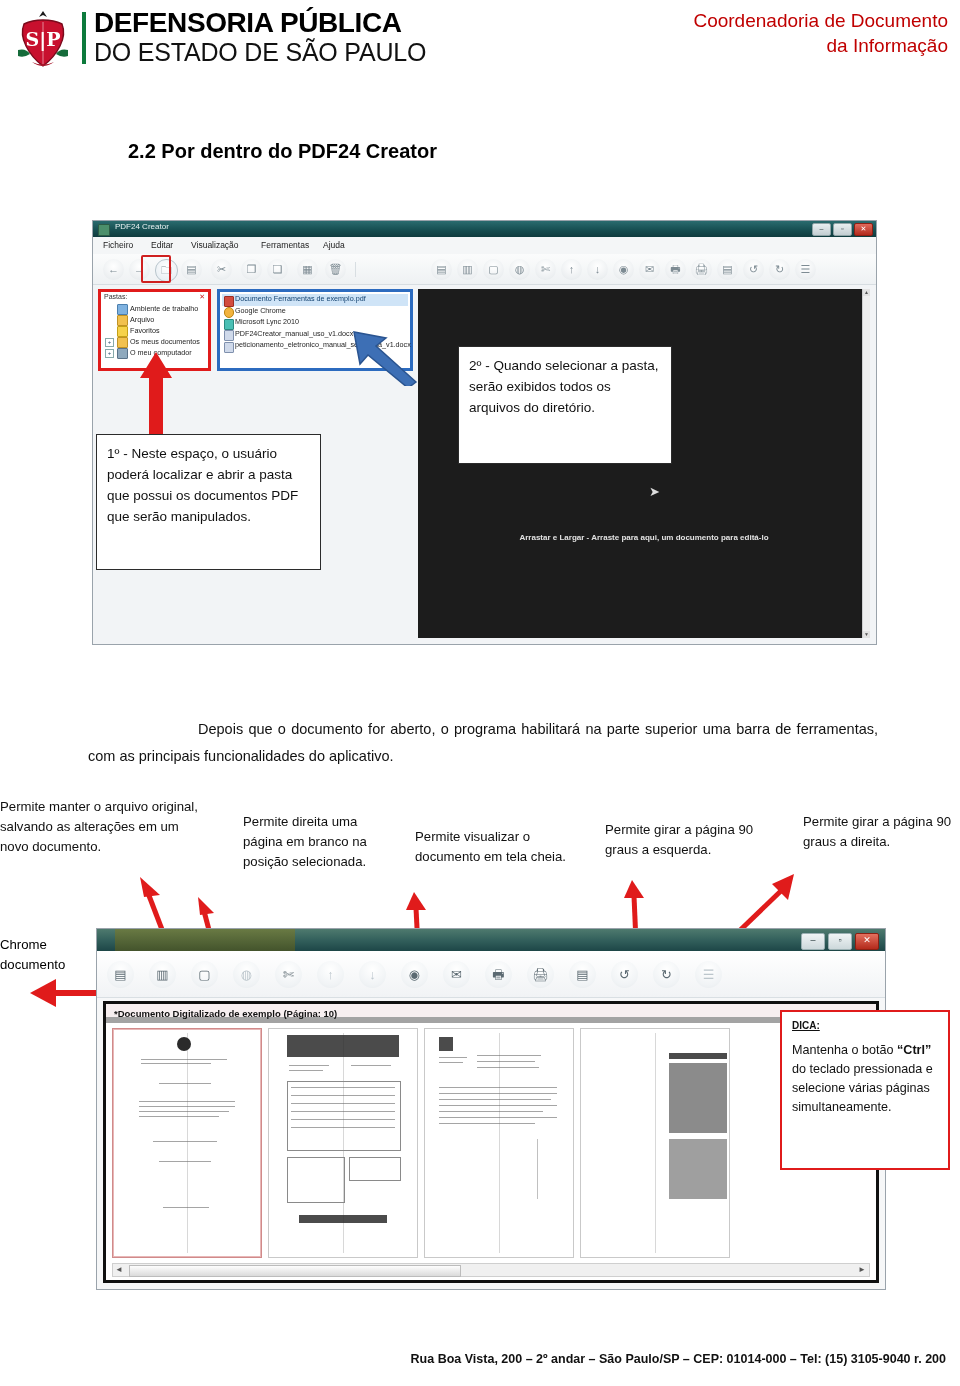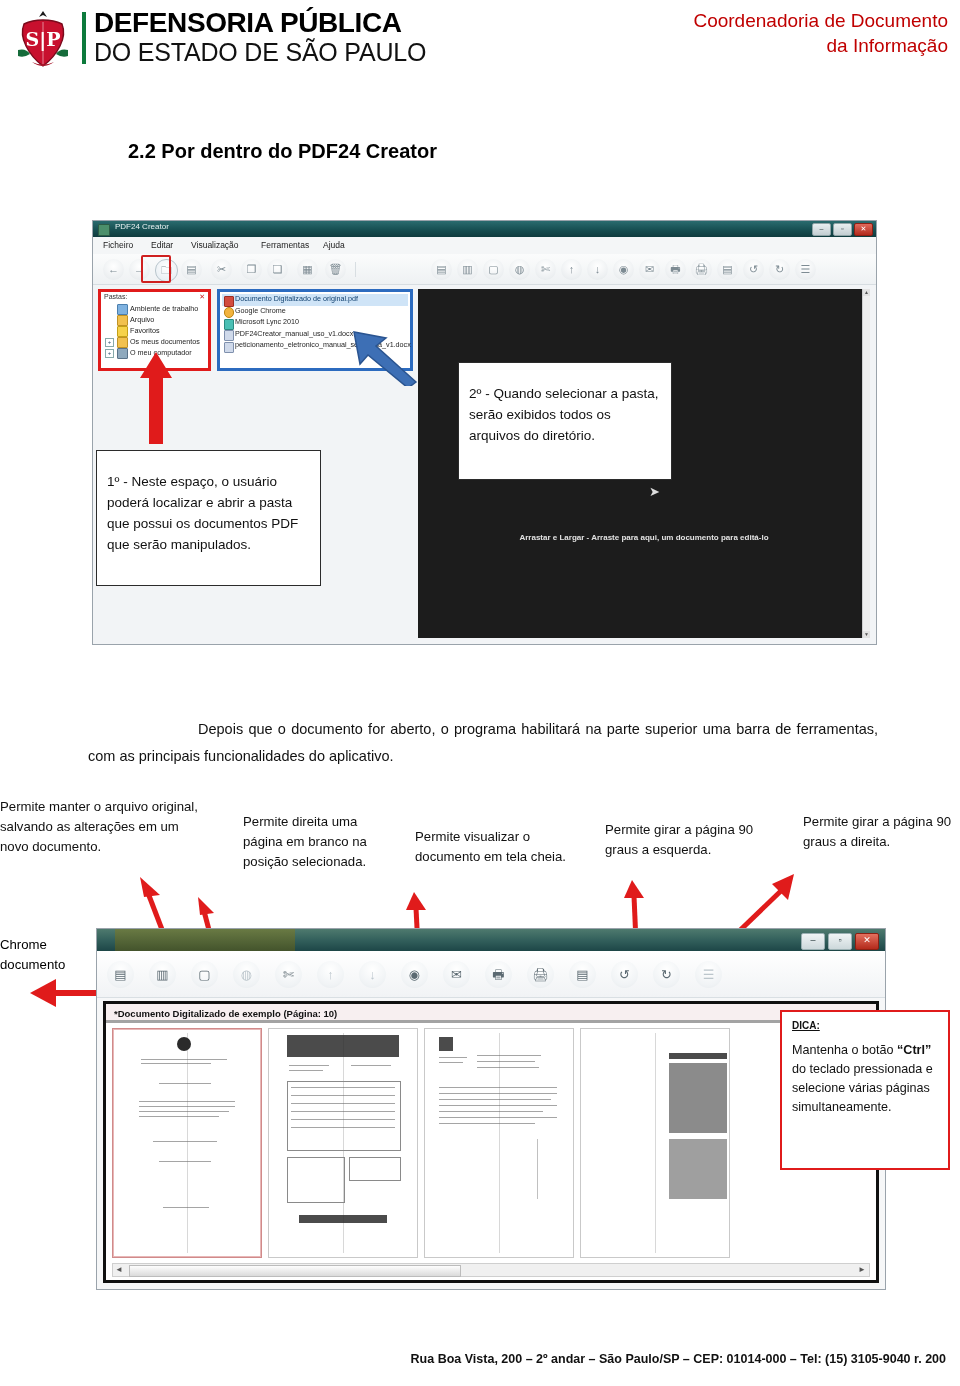--- a/index.html
+++ b/index.html
@@ -79,21 +79,21 @@
   .scrollv{position:absolute;right:0;top:0;width:7px;bottom:0;background:#efefef;
            border-left:1px solid #cfcfcf;}
   .scrollv .ar{position:absolute;left:0;width:7px;height:7px;font-size:5px;text-align:center;
                line-height:7px;color:#555;background:#e2e2e2;}
 
   .arrow-blue{position:absolute;left:340px;top:330px;width:80px;height:56px;}
   .arrow-red-up{position:absolute;left:138px;top:352px;width:36px;height:92px;}
 
   
   .callout{position:absolute;background:#fff;border:1px solid #2b2b2b;
-           font-size:13.5px;line-height:21px;color:#111;padding:20px 10px;box-sizing:border-box;margin-top:16px;}
+           font-size:13.5px;line-height:21px;color:#111;padding:8px 10px;box-sizing:border-box;}
   .co1{left:96px;top:434px;width:225px;height:136px;}
   .co2{left:458px;top:346px;width:214px;height:118px;}
 
   
   .para{position:absolute;left:88px;top:716px;width:790px;font-size:14.5px;
         line-height:27px;color:#111;text-align:justify;text-indent:110px;}
 
   
   .ann{position:absolute;font-size:13.2px;line-height:20px;color:#111;}
   .a1{left:0px;top:797px;width:200px;}
@@ -121,21 +121,21 @@
   .toolbar2{position:absolute;left:0;top:22px;width:100%;height:46px;
             background:linear-gradient(#ffffff,#f1f3f5);border-bottom:1px solid #d9dfe3;}
   .t2i{position:absolute;top:10px;width:27px;height:27px;border-radius:14px;
        background:radial-gradient(circle at 50% 32%,#ffffff,#f0f3f5 68%,#e6eaed);
        color:#5c6a72;font-size:13px;line-height:27px;text-align:center;}
   .t2i.dim{color:#bcc6cc;}
 
   .pdoc{position:absolute;left:6px;top:72px;right:6px;bottom:6px;
         border:3px solid #101010;background:#fff;box-sizing:border-box;}
   .pdoc-title{position:absolute;left:0;top:0;right:0;height:19px;background:#f7eff0;
-              border-bottom:3px solid #a3a3a3;font-size:9.5px;font-weight:bold;
+              border-bottom:6px solid #a3a3a3;font-size:9.5px;font-weight:bold;
               color:#111;padding:4px 0 0 8px;box-sizing:border-box;}
   .thumbs{position:absolute;left:6px;top:24px;right:6px;bottom:22px;}
   .th{position:absolute;top:0;bottom:0;width:148px;background:#fff;border:1px solid #c9c9c9;}
   .th.sel{border:1px solid #d08a8a;box-shadow:0 0 0 1px #e8b7b7 inset;}
   .th .fold{position:absolute;left:50%;top:4px;bottom:4px;width:1px;background:#d8d8d8;}
   .ln{position:absolute;background:#6e6e6e;height:1px;opacity:.62;}
   .blk2{position:absolute;background:#2b2b2b;opacity:.85;}
   .scrollh{position:absolute;left:6px;right:6px;bottom:3px;height:14px;background:#f0f0f0;
            border:1px solid #cfcfcf;box-sizing:border-box;}
   .scrollh .th-thumb{position:absolute;left:16px;top:1px;width:330px;height:10px;
@@ -258,21 +258,21 @@
         <span class="ic" style="left:12px;background:#8fa9bd;border:1px solid #5a7288"></span>
         <span class="lb" style="left:25px">O meu computador</span>
       </div>
     </div>
   </div>
 
   <div class="panel-files">
     <div style="position:absolute;left:2px;top:2px;right:2px;">
       <div class="frow sel">
         <span class="fi" style="background:#d24b3e;border:1px solid #9c2d22"></span>
-        <span>Documento Digitalizado de original.pdf</span>
+        <span>Documento Ferramentas de exemplo.pdf</span>
       </div>
       <div class="frow">
         <span class="fi" style="background:#f2b33d;border:1px solid #bd8413;border-radius:5px"></span>
         <span>Google Chrome</span>
       </div>
       <div class="frow">
         <span class="fi" style="background:#49bfb4;border:1px solid #2a8a81"></span>
         <span>Microsoft Lync 2010</span>
       </div>
       <div class="frow">

